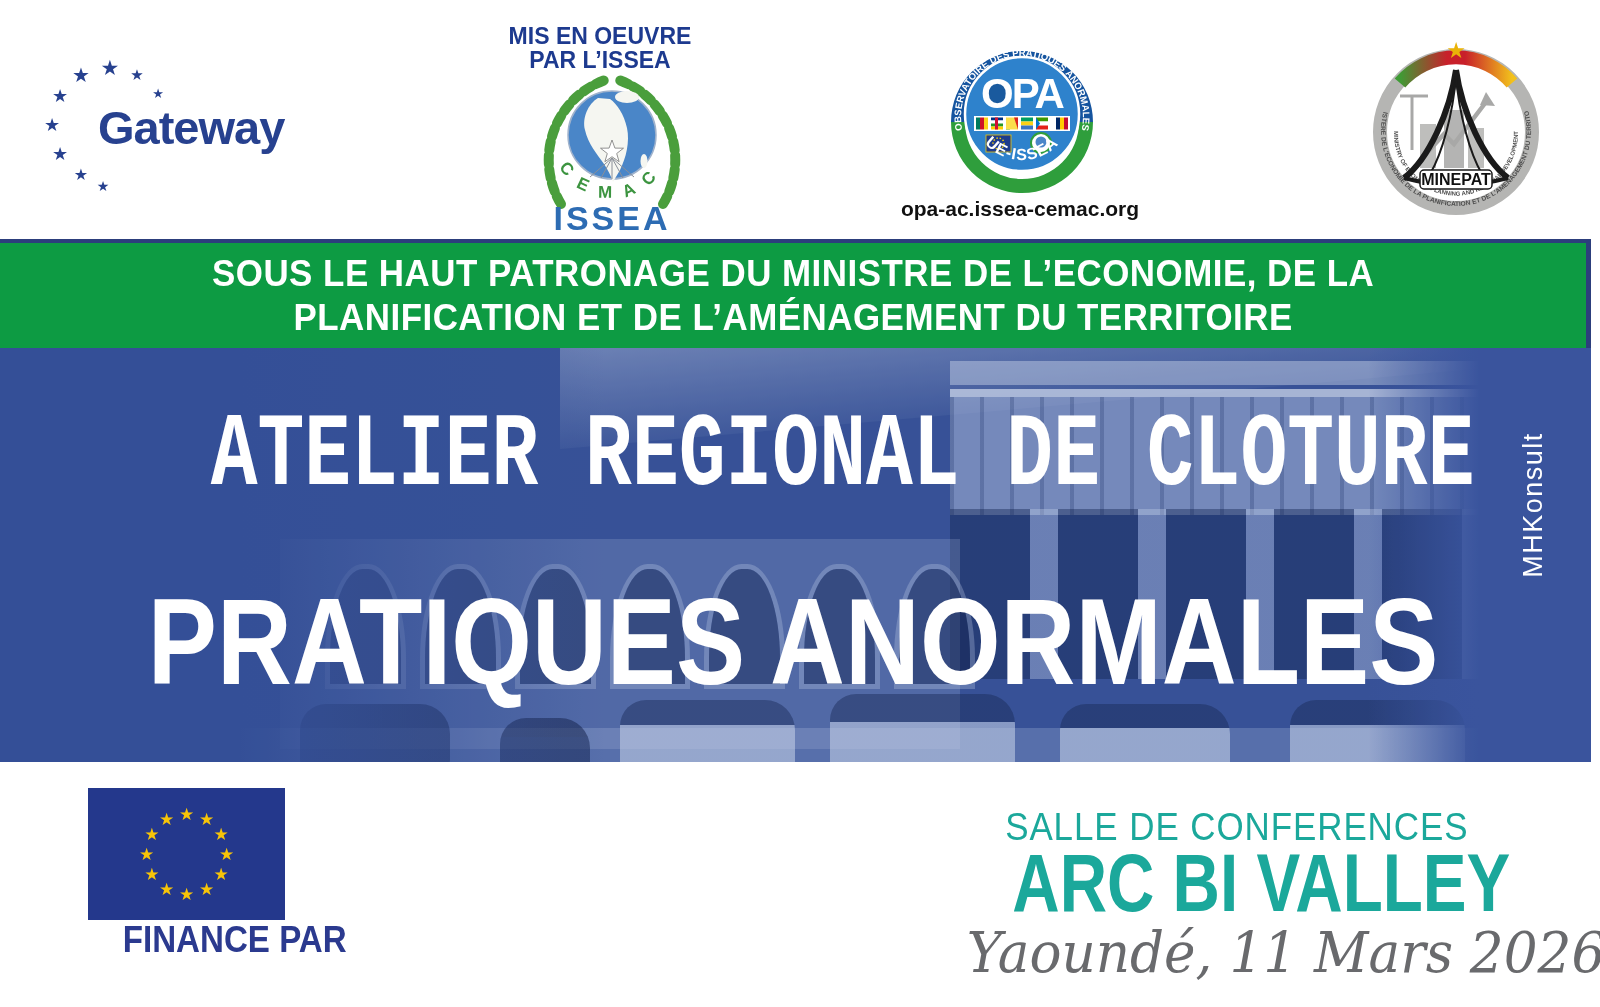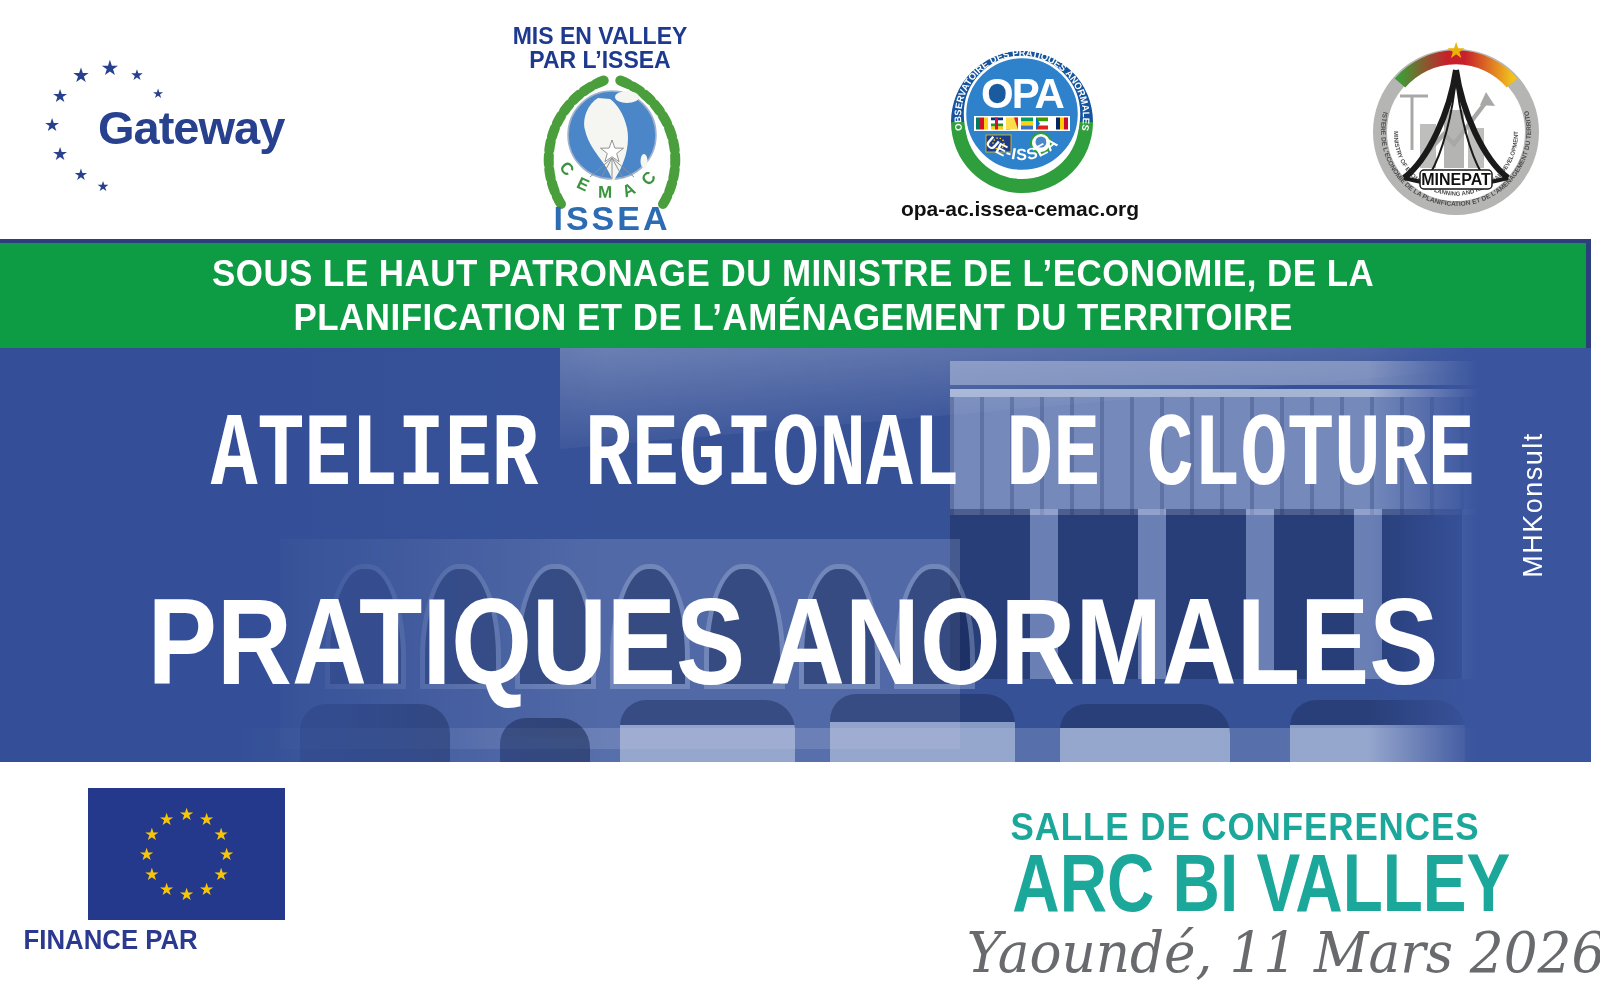--- a/index.html
+++ b/index.html
@@ -66,25 +66,25 @@
   .tr1{top:165px;font-family:Liberation Mono, monospace;} .tr1 .tl{font-size:104px;--sx:.75;}
   .tr2{top:243px;} .tr2 .tl{font-size:122px;--sx:.80;}
   .tr3{top:342px;} .tr3 .tl{font-size:122px;--sx:.85;}
 
   .watermark{position:absolute;left:1533px;top:266px;transform:translate(-50%,-50%) rotate(-90deg);
              color:#fff;font-size:27px;letter-spacing:1.5px;font-weight:400;z-index:5;white-space:nowrap;}
 
   
   .footer{position:absolute;left:0;top:762px;width:1600px;height:245px;background:#fff;}
   .eu-flag{position:absolute;left:88px;top:26px;}
-  .eu-caption{position:absolute;left:16px;top:164px;width:340px;text-align:left;
-              color:#2b3a8f;font-weight:bold;font-size:28px;line-height:27px;}
+  .eu-caption{position:absolute;left:16px;top:164px;width:340px;text-align:right;
+              color:#2b3a8f;font-weight:bold;font-size:36px;line-height:27px;}
   .eu-caption .cl{display:inline-block;transform:scaleX(.92);white-space:nowrap;}
   .venue{position:absolute;left:950px;top:0;width:566px;text-align:center;}
-  .venue-hall{position:absolute;left:12px;top:44px;width:100%;color:#1ba89b;font-weight:bold;}
+  .venue-hall{position:absolute;left:4px;top:44px;width:100%;color:#1ba89b;font-weight:normal;}
   .venue-hall .vl{display:inline-block;font-size:38px;transform:scaleX(.92);white-space:nowrap;letter-spacing:1px;}
   .venue-name{position:absolute;left:0;top:80px;width:100%;color:#1ba89b;font-weight:bold;}
   .venue-name .vl{display:inline-block;font-size:82px;transform:scaleX(.80);white-space:nowrap;line-height:1;}
   .venue-date{position:absolute;left:0;top:158px;width:100%;color:#696a6d;
               font-family:"DejaVu Serif",serif;font-style:italic;}
   .venue-date .vl{display:inline-block;font-size:56px;transform:scaleX(.95);white-space:nowrap;}
 </style>
 </head>
 <body>
 
@@ -99,21 +99,21 @@
     <span class="gg-star" style="left:23px;top:120px;font-size:16px;">★</span>
     <span class="gg-star" style="left:45px;top:131px;font-size:14px;">★</span>
     <span class="gg-star" style="left:79px;top:19px;font-size:15px;">★</span>
     <span class="gg-star" style="left:100px;top:38px;font-size:13px;">★</span>
     <div class="gg-text">
       <div>Gateway</div>
     </div>
   </div>
 
   <div class="issea-caption">
-    <div>MIS EN VALLEY</div>
+    <div>MIS EN OEUVRE</div>
     <div>PAR L’ISSEA</div>
   </div>
 
   <svg class="issea-svg" width="170" height="168" viewBox="0 0 170 168">
     <path d="M34,138 C18,112 16,74 38,44 C48,30 62,20 78,14" fill="none" stroke="#4a9e3c" stroke-width="10" stroke-dasharray="9 5" stroke-linecap="round"></path>
     <path d="M136,138 C152,112 154,74 132,44 C122,30 108,20 92,14" fill="none" stroke="#4a9e3c" stroke-width="10" stroke-dasharray="9 5" stroke-linecap="round"></path>
     <circle cx="85" cy="69" r="44" fill="#4a86c8" stroke="#9fb2cc" stroke-width="1.5"></circle>
     <path d="M71,32 C61,38 55,52 58,64 C61,78 70,88 77,98 C81,104 84,110 86,116 L93,104 C99,92 103,76 100,62 C97,48 90,38 83,33 Z" fill="#f5f6f1"></path>
     <ellipse cx="100" cy="31" rx="12" ry="6" fill="#f5f6f1"></ellipse>
     <ellipse cx="117" cy="95" rx="3.5" ry="7" fill="#f5f6f1"></ellipse>

